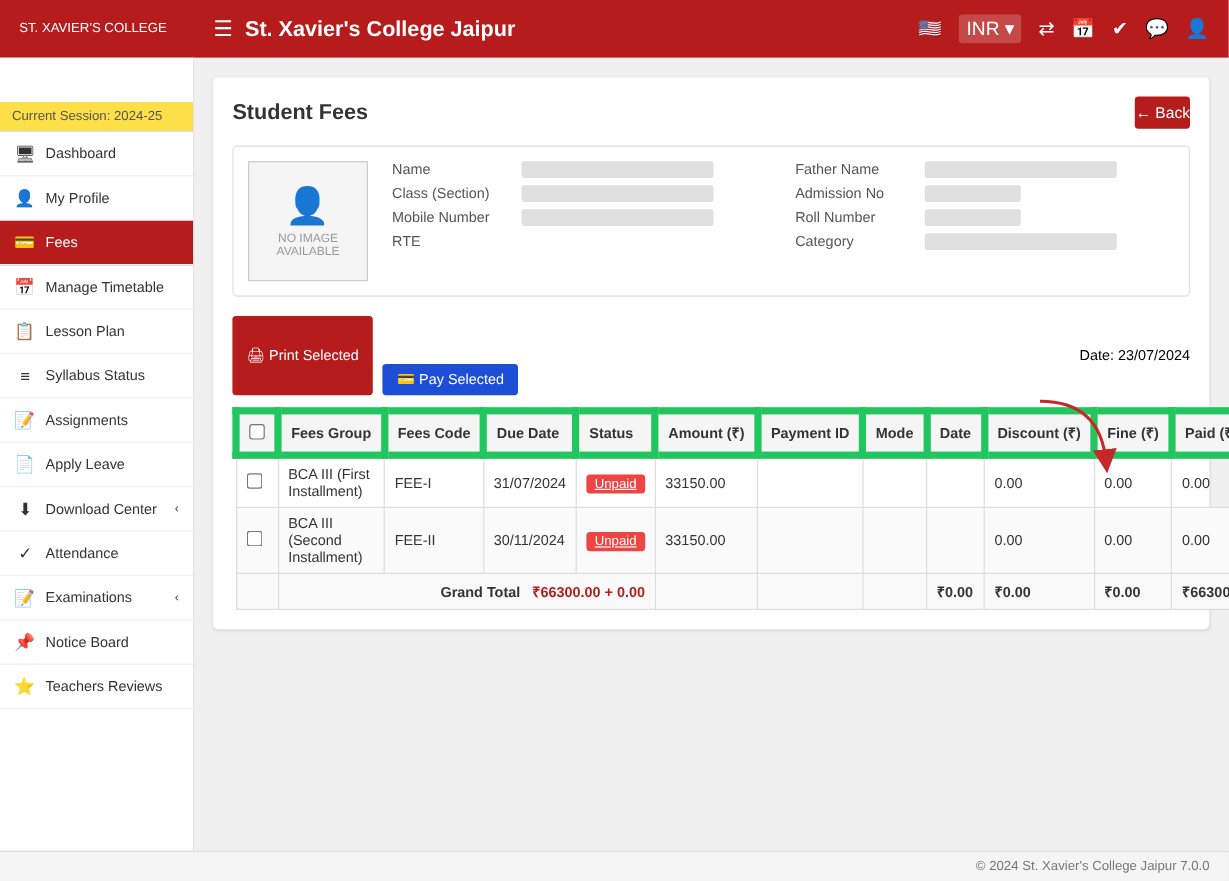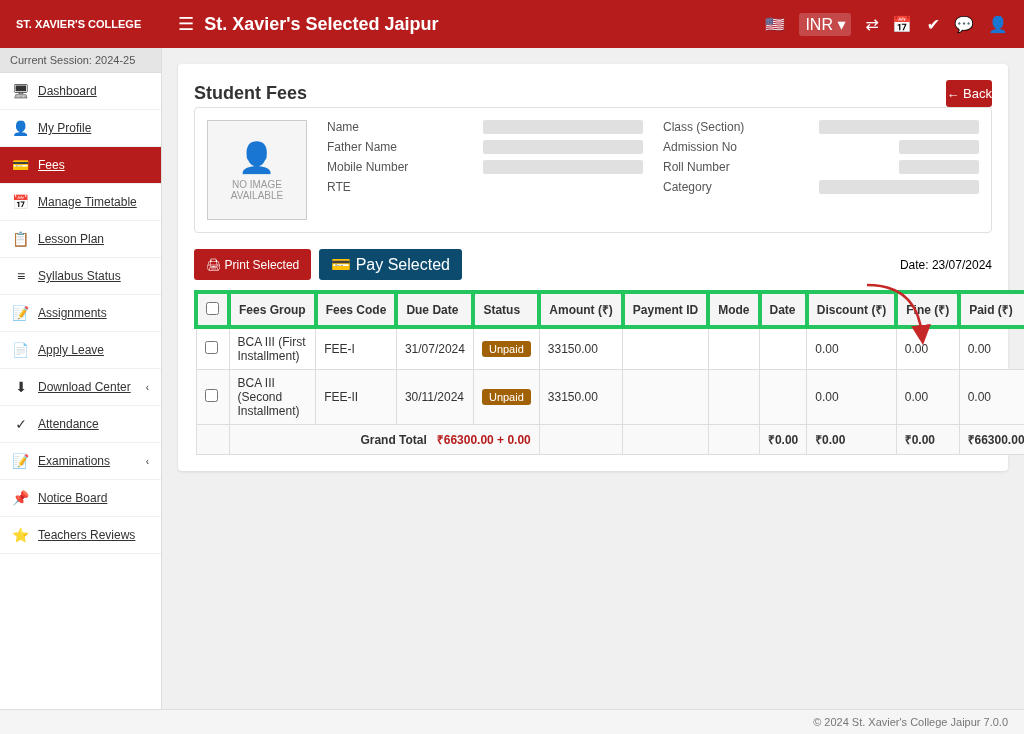--- a/index.html
+++ b/index.html
@@ -17,21 +17,21 @@
     }
     .top-header .logo-area {
       display: flex;
       align-items: center;
       gap: 8px;
       font-weight: bold;
       font-size: 13px;
       width: 162px;
       flex-shrink: 0;
     }
-    .top-header .logo-text { font-size: 11px; font-weight: bold; text-transform: uppercase; }
+    .top-header .logo-text { font-size: 11px; font-weight: normal; text-transform: uppercase; }
     .top-header .hamburger {
       font-size: 18px;
       margin-right: 10px;
       cursor: pointer;
     }
     .top-header .college-name {
       font-size: 18px;
       font-weight: bold;
       flex: 1;
     }
@@ -58,43 +58,44 @@
     .sidebar {
       width: 162px;
       background: #fff;
       flex-shrink: 0;
       overflow-y: auto;
       border-right: 1px solid #ddd;
       display: flex;
       flex-direction: column;
     }
     .sidebar-session {
-      background: #e5e5e5;
+      background: #fde047;
       padding: 6px 10px;
       font-size: 11px;
       color: #555;
       border-bottom: 1px solid #ddd;
+      margin-top: 37px;
     }
     .sidebar-item {
       display: flex;
       align-items: center;
       gap: 8px;
       padding: 10px 12px;
       cursor: pointer;
       color: #333;
       font-size: 13px;
       border-bottom: 1px solid #f0f0f0;
       text-decoration: none;
     }
     .sidebar-item.active {
       background: #b71c1c;
       color: white;
     }
     .sidebar-item .si-icon { font-size: 14px; width: 18px; text-align: center; }
-    .sidebar-item .si-label { font-size: 12px; text-decoration: underline; }
+    .sidebar-item .si-label { font-size: 12px; }
     .sidebar-item .arrow { margin-left: auto; font-size: 10px; }
 
     
     .main-content {
       flex: 1;
       overflow-y: auto;
       padding: 16px;
       background: #f0f0f0;
     }
 
@@ -103,20 +104,21 @@
       background: white;
       border-radius: 4px;
       padding: 16px;
       box-shadow: 0 1px 3px rgba(0,0,0,0.1);
     }
 
     .card-header {
       display: flex;
       justify-content: space-between;
       align-items: center;
+      margin-bottom: 14px;
     }
     .card-header h2 { font-size: 18px; font-weight: bold; color: #333; }
 
     .back-btn {
       background: #b71c1c;
       color: white;
       border: none;
       padding: 6px 0;
       border-radius: 3px;
       cursor: pointer;
@@ -154,21 +156,20 @@
       flex: 1;
       display: grid;
       grid-template-columns: 1fr 1fr;
       gap: 6px 20px;
       align-content: start;
     }
     .info-row {
       display: flex;
       align-items: center;
       gap: 8px;
-      justify-content: space-between;
     }
     .info-label { color: #555; font-size: 12px; white-space: nowrap; min-width: 100px; }
     .info-value {
       background: #e0e0e0;
       height: 14px;
       border-radius: 2px;
       flex: 1;
       max-width: 160px;
     }
     .info-value.small { max-width: 80px; }
@@ -187,58 +188,60 @@
       border: none;
       padding: 6px 12px;
       border-radius: 3px;
       cursor: pointer;
       font-size: 12px;
       display: flex;
       align-items: center;
       gap: 4px;
     }
     .btn-pay-selected {
-      background: #0c4a6e;
+      background: #1d4ed8;
       color: white;
       border: none;
       padding: 6px 12px;
       border-radius: 3px;
       cursor: pointer;
-      font-size: 16px;
+      font-size: 12px;
       display: flex;
       align-items: center;
       gap: 4px;
+      margin-top: 40px;
     }
     .date-info { font-size: 12px; color: #000000; }
 
     
     .fees-table { width: 100%; border-collapse: collapse; font-size: 12px; }
     .fees-table th {
       background: #f5f5f5;
-      border: 4px solid #22c55e;
+      border: 6px solid #22c55e;
       padding: 7px 8px;
       text-align: left;
       font-weight: 600;
       color: #333;
       white-space: nowrap;
     }
     .fees-table td {
       border: 1px solid #ddd;
       padding: 6px 8px;
       color: #333;
       vertical-align: middle;
     }
     .fees-table tr:nth-child(even) td { background: #fafafa; }
 
     .badge-unpaid {
-      background: #a16207;
+      background: #ef4444;
       color: white;
       padding: 2px 7px;
       border-radius: 3px;
       font-size: 11px;
+      text-decoration: underline;
     }
 
     .grand-total-row td {
       background: #f9f9f9;
       font-weight: bold;
     }
 
     
     .footer {
       background: #f5f5f5;
@@ -262,21 +265,21 @@
     }
   </style>
 </head>
 <body>
 
 <div class="top-header">
   <div class="logo-area">
     <span class="logo-text">ST. XAVIER'S COLLEGE</span>
   </div>
   <span class="hamburger">☰</span>
-  <span class="college-name">St. Xavier's Selected Jaipur</span>
+  <span class="college-name">St. Xavier's College Jaipur</span>
   <div class="header-icons">
     <span>🇺🇸</span>
     <span class="inr-badge">INR ▾</span>
     <span>⇄</span>
     <span>📅</span>
     <span>✔</span>
     <span>💬</span>
     <span>👤</span>
   </div>
 </div>
@@ -355,25 +358,25 @@
           <div class="photo-icon">👤</div>
           <span>NO IMAGE</span>
           <span>AVAILABLE</span>
         </div>
         <div class="info-grid">
           <div class="info-row">
             <span class="info-label">Name</span>
             <div class="info-value"></div>
           </div>
           <div class="info-row">
+            <span class="info-label">Father Name</span>
+            <div class="info-value"></div>
+          </div>
+          <div class="info-row">
             <span class="info-label">Class (Section)</span>
-            <div class="info-value"></div>
-          </div>
-          <div class="info-row">
-            <span class="info-label">Father Name</span>
             <div class="info-value"></div>
           </div>
           <div class="info-row">
             <span class="info-label">Admission No</span>
             <div class="info-value small"></div>
           </div>
           <div class="info-row">
             <span class="info-label">Mobile Number</span>
             <div class="info-value"></div>
           </div>

